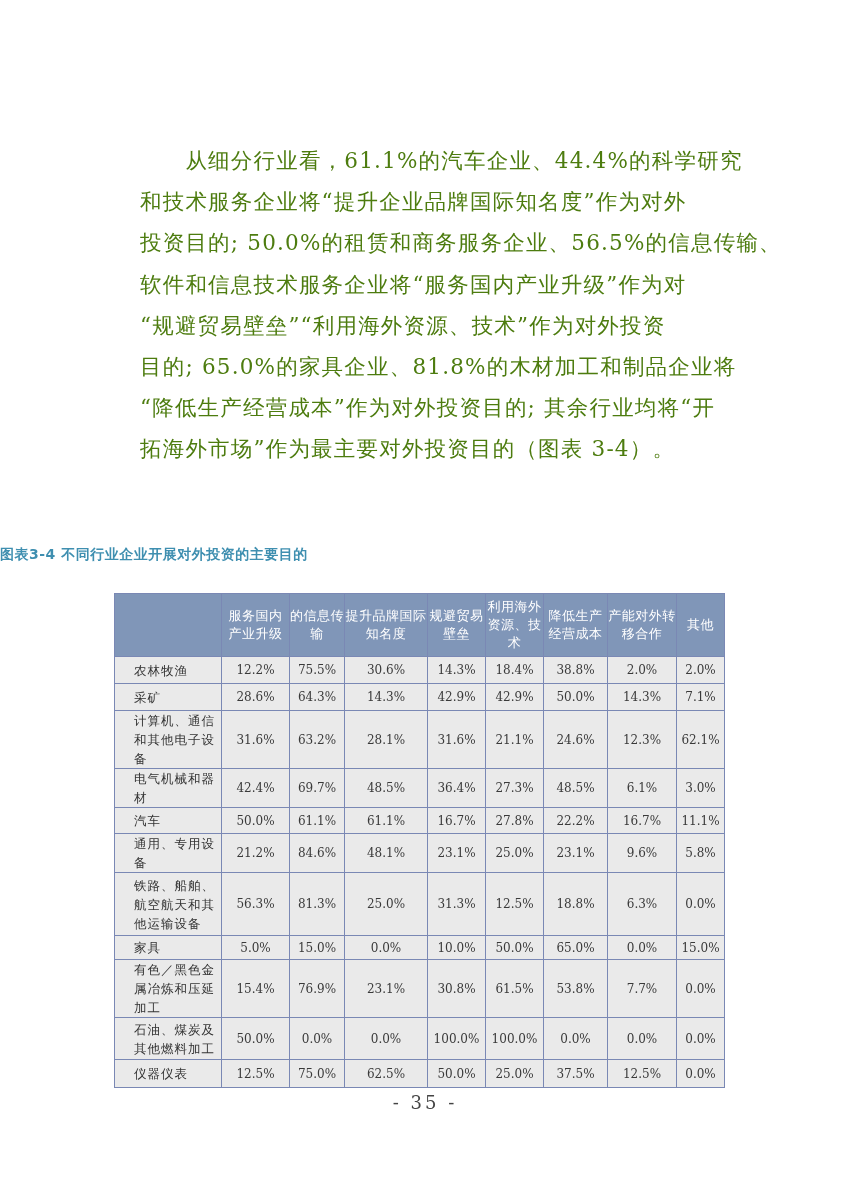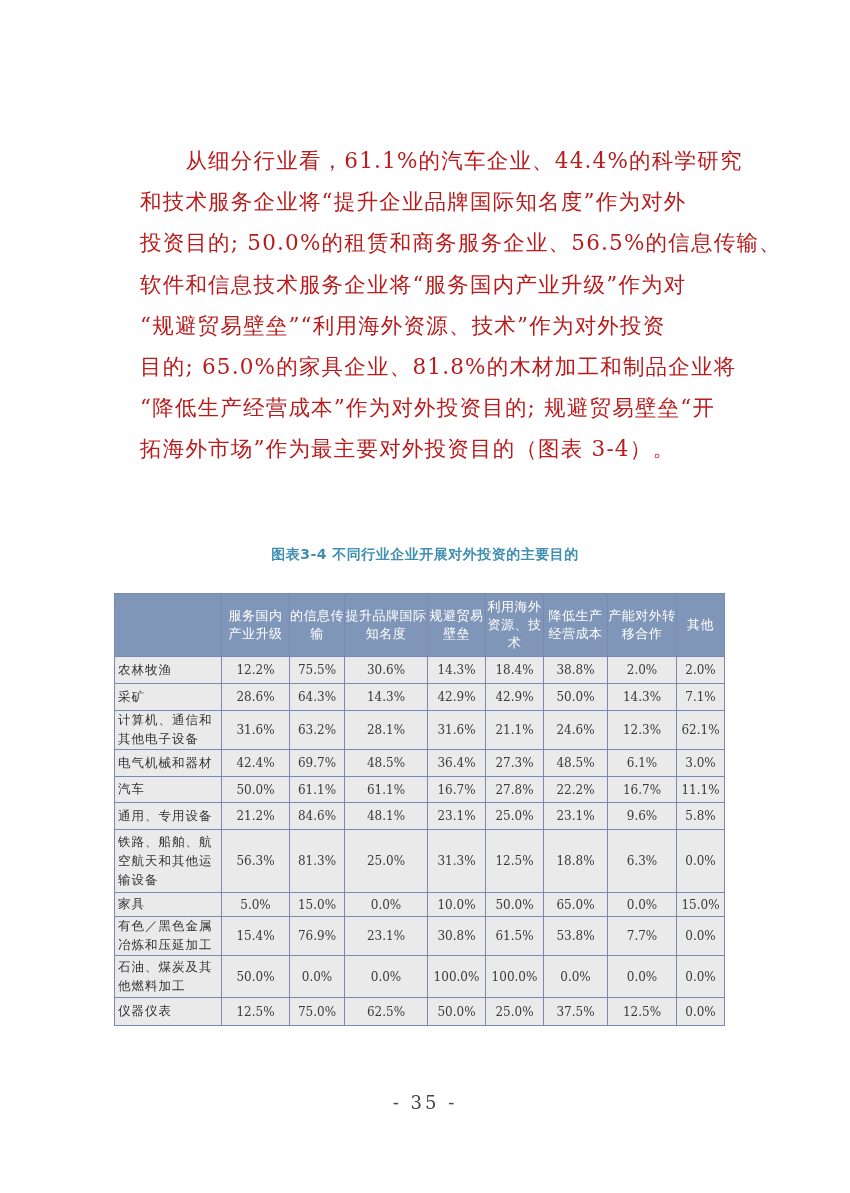--- a/index.html
+++ b/index.html
@@ -1,43 +1,43 @@
 <!DOCTYPE html>
 <html><head>
 <meta charset="utf-8">
 <style>
   html, body { margin:0; padding:0; }
   body { width:850px; height:1193px; background:#ffffff; position:relative; overflow:hidden;
          font-family:"DejaVu Serif", serif; color:#222; }
   .para { position:absolute; left:140px; top:140px; width:580px;
-          font-size:21.5px; line-height:41.2px; letter-spacing:1.2px; text-align:justify; color:#b91c1c; }
+          font-size:21.5px; line-height:41.2px; letter-spacing:1.2px; text-align:justify; color:#4d7c0f; }
   .para .line { display:block; white-space:nowrap; height:41.2px; }
-  .caption { position:absolute; left:0; width:850px; top:546px; text-align:center;
+  .caption { position:absolute; left:0; width:850px; top:546px; 
              font-size:14px; font-weight:bold; color:#3f8fb0; font-family:"DejaVu Sans", sans-serif; letter-spacing:0.5px; }
   table { position:absolute; left:114px; top:593px; border-collapse:collapse; table-layout:fixed;
           font-size:12px; font-family:"DejaVu Serif", serif; }
   th, td { border:1px solid #7a88b4; padding:0; }
   th { background:#8096b8; color:#ffffff; font-weight:normal; font-size:13px; line-height:18px;
        text-align:center; height:62px; letter-spacing:0.5px; }
   td { background:#eaeaea; color:#3a3a3a; text-align:center; }
-  td.name { text-align:left; padding-left:3px; font-size:12.5px; line-height:19px; color:#333; letter-spacing:1px;font-family:Liberation Serif, serif; }
+  td.name { text-align:left; padding-left:19px; font-size:12.5px; line-height:19px; color:#333; letter-spacing:1px; }
   .page-num { position:absolute; top:1092px; left:0; width:850px; text-align:center;
               font-size:18px; color:#444; letter-spacing:3px; }
 </style>
 </head>
 <body>
 
 <div class="para">
   <span class="line">　　从细分行业看，61.1%的汽车企业、44.4%的科学研究</span>
   <span class="line">和技术服务企业将“提升企业品牌国际知名度”作为对外</span>
   <span class="line">投资目的; 50.0%的租赁和商务服务企业、56.5%的信息传输、</span>
   <span class="line">软件和信息技术服务企业将“服务国内产业升级”作为对</span>
   <span class="line">“规避贸易壁垒”“利用海外资源、技术”作为对外投资</span>
   <span class="line">目的; 65.0%的家具企业、81.8%的木材加工和制品企业将</span>
-  <span class="line">“降低生产经营成本”作为对外投资目的; 规避贸易壁垒“开</span>
+  <span class="line">“降低生产经营成本”作为对外投资目的; 其余行业均将“开</span>
   <span class="line">拓海外市场”作为最主要对外投资目的（图表 3-4）。</span>
 </div>
 
 <div class="caption">图表3-4 不同行业企业开展对外投资的主要目的</div>
 
 <table>
   <colgroup>
     <col style="width:107px">
       <col style="width:68px">
       <col style="width:55px">

